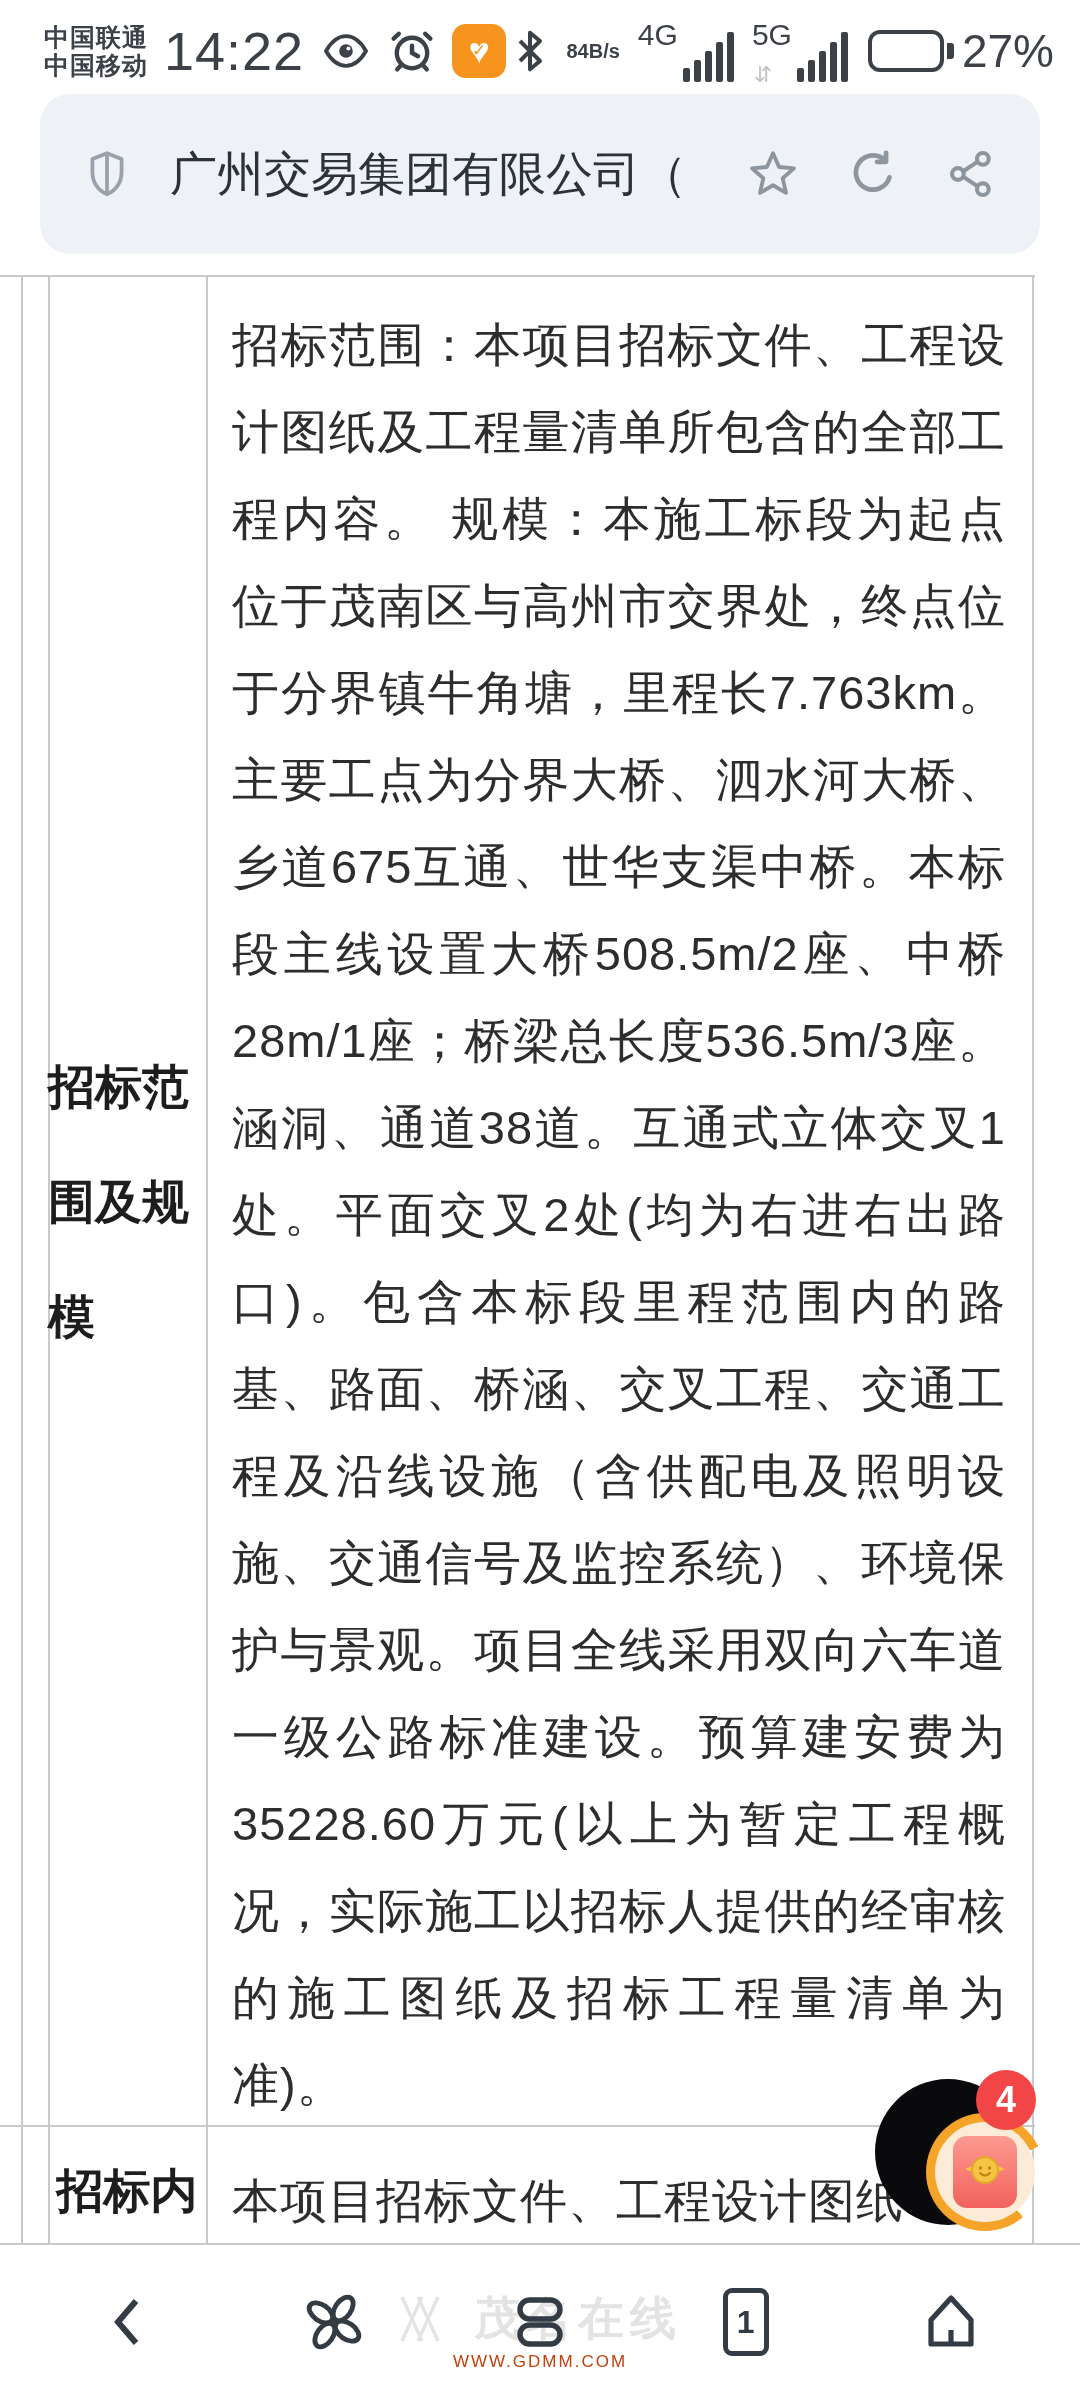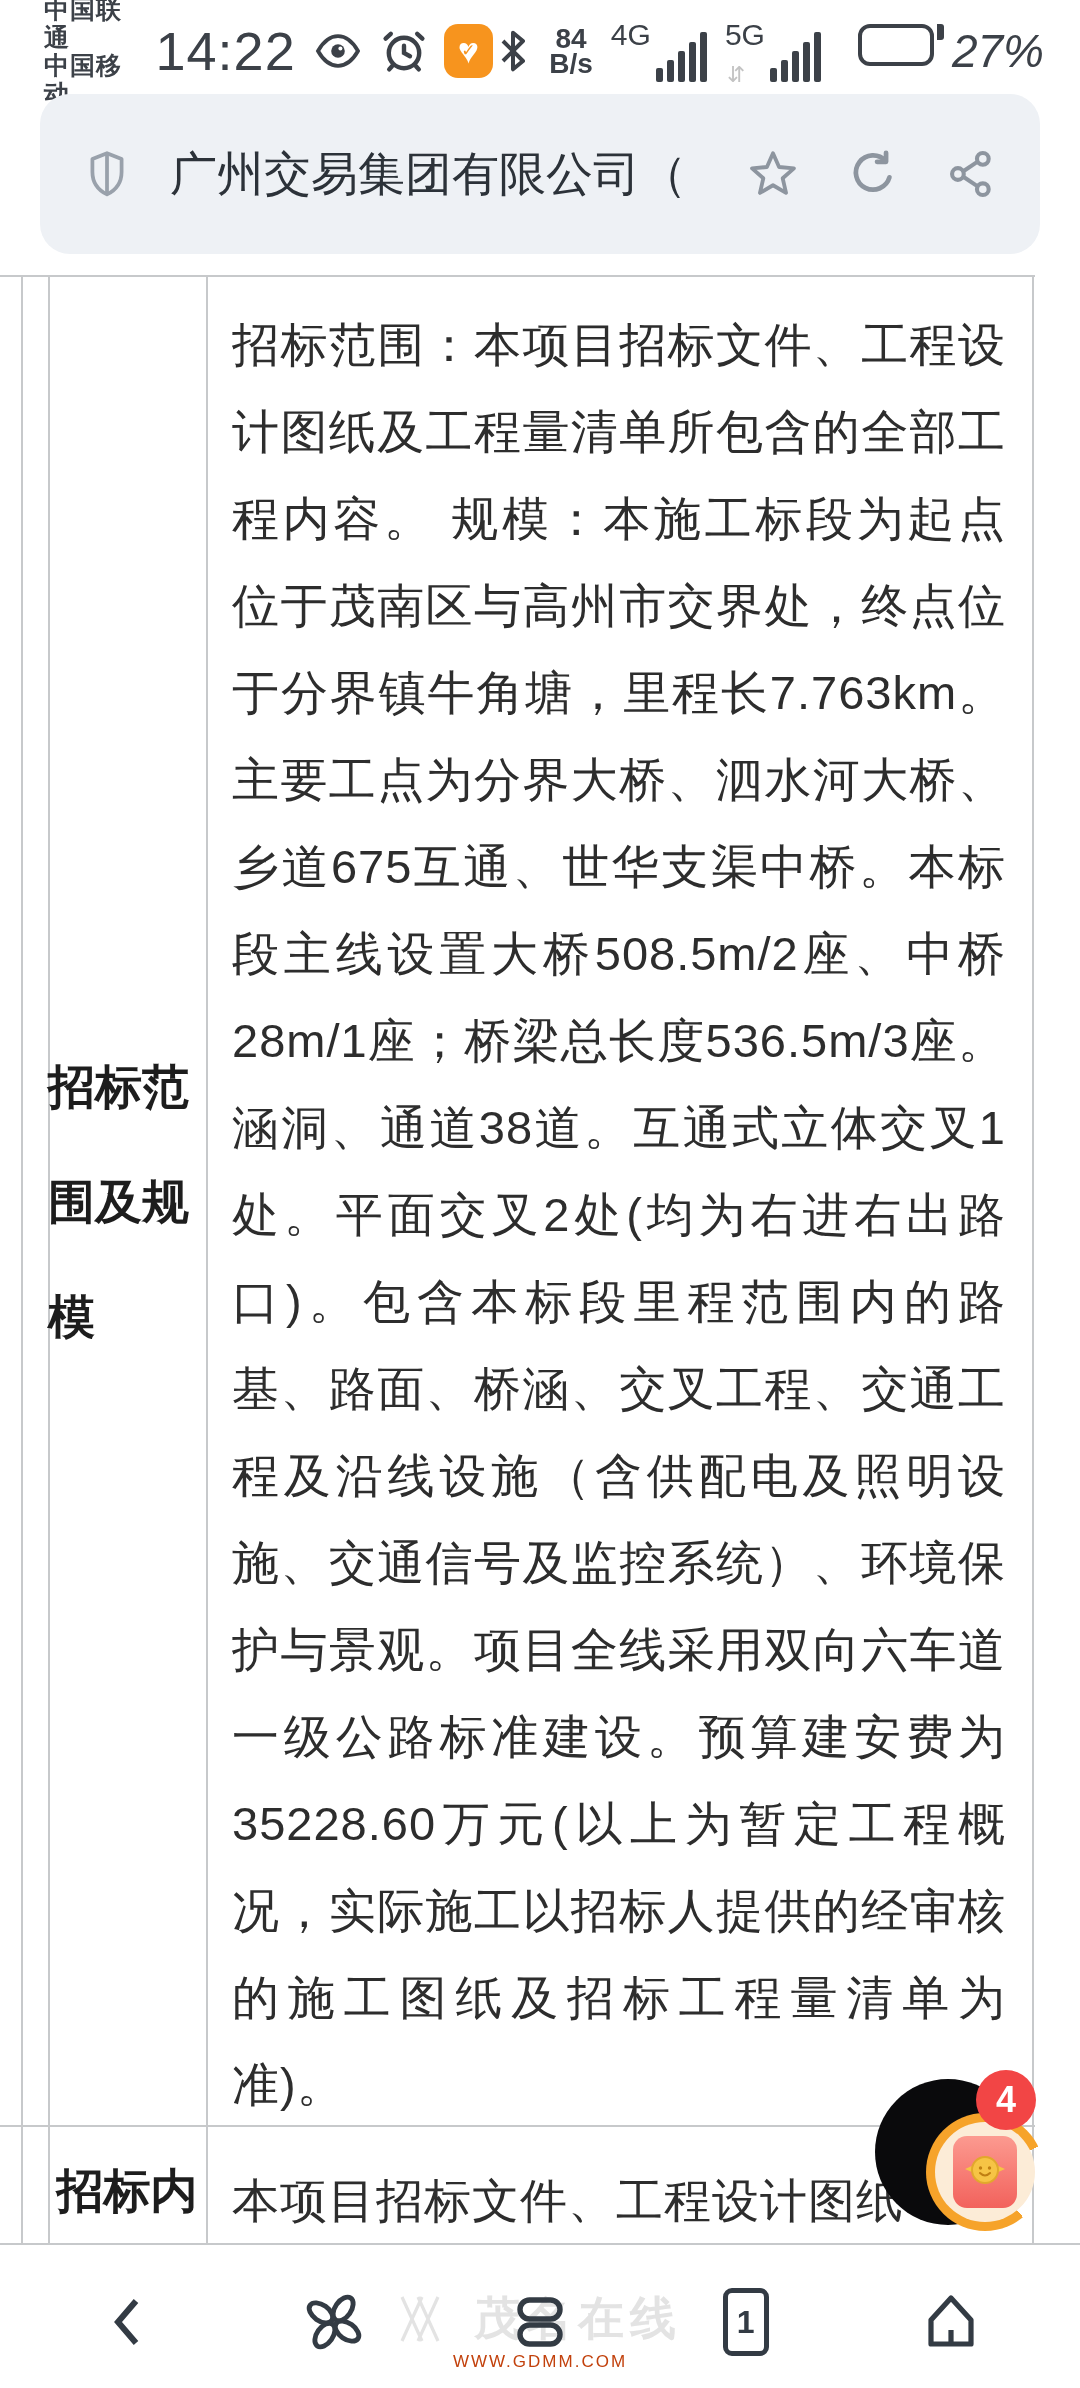--- a/index.html
+++ b/index.html
@@ -1,36 +1,36 @@
 <!DOCTYPE html>
 <html><head>
 <meta charset="utf-8">
 <style>
   html,body{margin:0;padding:0;background:#e9e9e9;}
   .screen{position:relative;width:1080px;height:2388px;background:#ffffff;overflow:hidden;
           font-family:"Liberation Sans","DejaVu Sans",sans-serif;color:#2e2e2e;}
 
   
   .status-bar{position:absolute;top:0;left:0;right:0;height:92px;display:flex;align-items:center;
-              padding:10px 36px 0 44px;box-sizing:border-box;color:#3c4148;}
+              padding:10px 26px 0 44px;box-sizing:border-box;color:#3c4148;}
   .carriers{display:flex;flex-direction:column;font-size:25px;line-height:28px;font-weight:700;letter-spacing:1px;}
   .clock{margin-left:16px;font-size:54px;font-weight:500;letter-spacing:1px;}
   .sb-icon{margin-left:18px;display:flex;align-items:center;}
   .app-icon{margin-left:16px;width:54px;height:54px;border-radius:14px;background:#f7941e;
             display:flex;align-items:center;justify-content:center;position:relative;}
   .app-icon .heart{color:#fff;font-size:36px;line-height:36px;}
   .app-icon .chk{position:absolute;top:16px;left:0;right:0;text-align:center;font-size:17px;color:#f7941e;font-weight:700;}
   .sb-spacer{flex:1;}
-  .speed{display:flex;flex-direction:column;align-items:center;font-size:28px;line-height:25px;font-weight:700;margin-left:16px;}
+  .speed{display:flex;flex-direction:row;align-items:center;font-size:20px;line-height:25px;font-weight:700;margin-left:16px;}
   .net{display:flex;align-items:flex-start;margin-left:18px;position:relative;height:62px;}
   .net b{font-size:30px;line-height:30px;font-weight:400;}
   .bars{display:flex;align-items:flex-end;gap:4px;margin-left:5px;height:62px;}
   .bars i{display:block;width:7px;background:#3c4148;border-radius:2px;}
   .updown{position:absolute;left:2px;bottom:-4px;font-size:22px;color:#c3c3c3;line-height:22px;}
-  .battery{display:flex;margin-left:37px;font-style:italic;}
+  .battery{display:flex;align-items:center;margin-left:20px;}
   .bshell{width:76px;height:42px;border:4px solid #3c4148;border-radius:12px;box-sizing:border-box;padding:4px;}
   .bfill{width:20px;height:100%;background:#3c4148;border-radius:4px;}
   .bnub{width:7px;height:16px;background:#3c4148;border-radius:0 3px 3px 0;margin-left:3px;}
   .bpct{margin-left:8px;font-size:46px;font-weight:500;}
 
   
   .url-bar{position:absolute;top:94px;left:40px;right:40px;height:160px;background:#eef1f5;border-radius:30px;
            display:flex;align-items:center;padding:8px 42px;box-sizing:border-box;}
   .url-title{margin-left:38px;font-size:47px;color:#2c3239;font-weight:500;flex:1;white-space:nowrap;overflow:hidden;}
   .url-ico{margin-left:46px;display:flex;align-items:center;}

